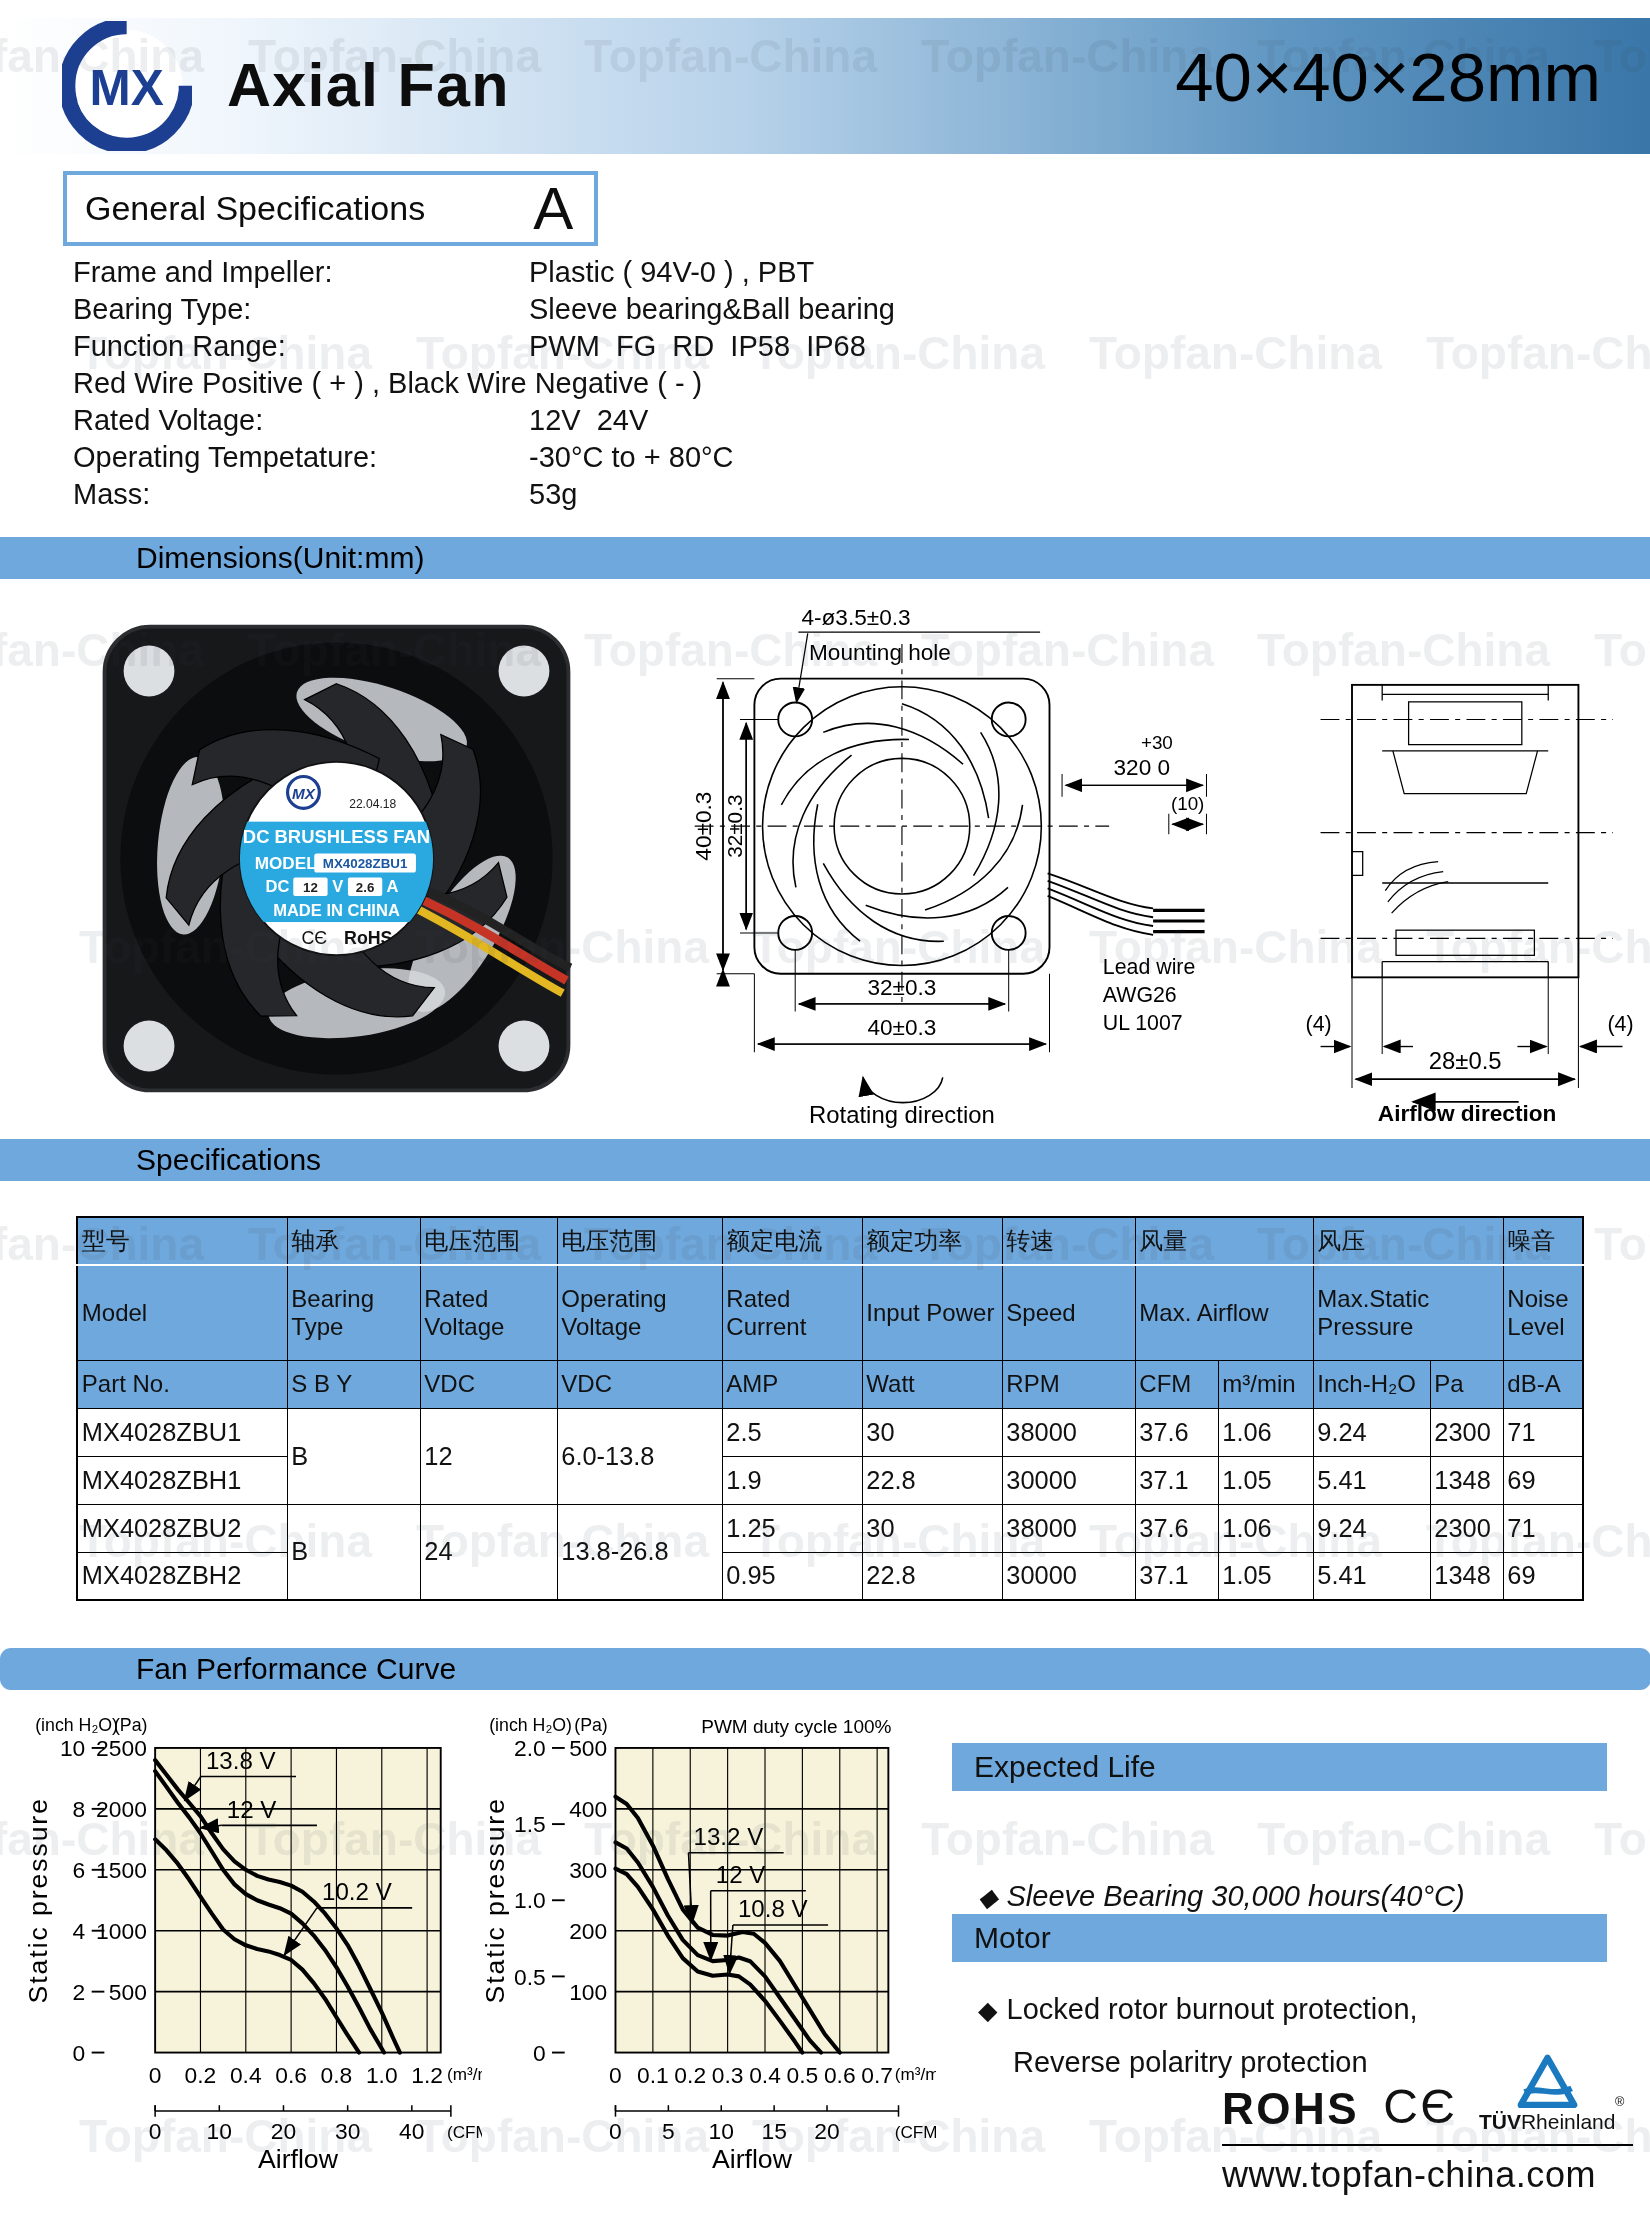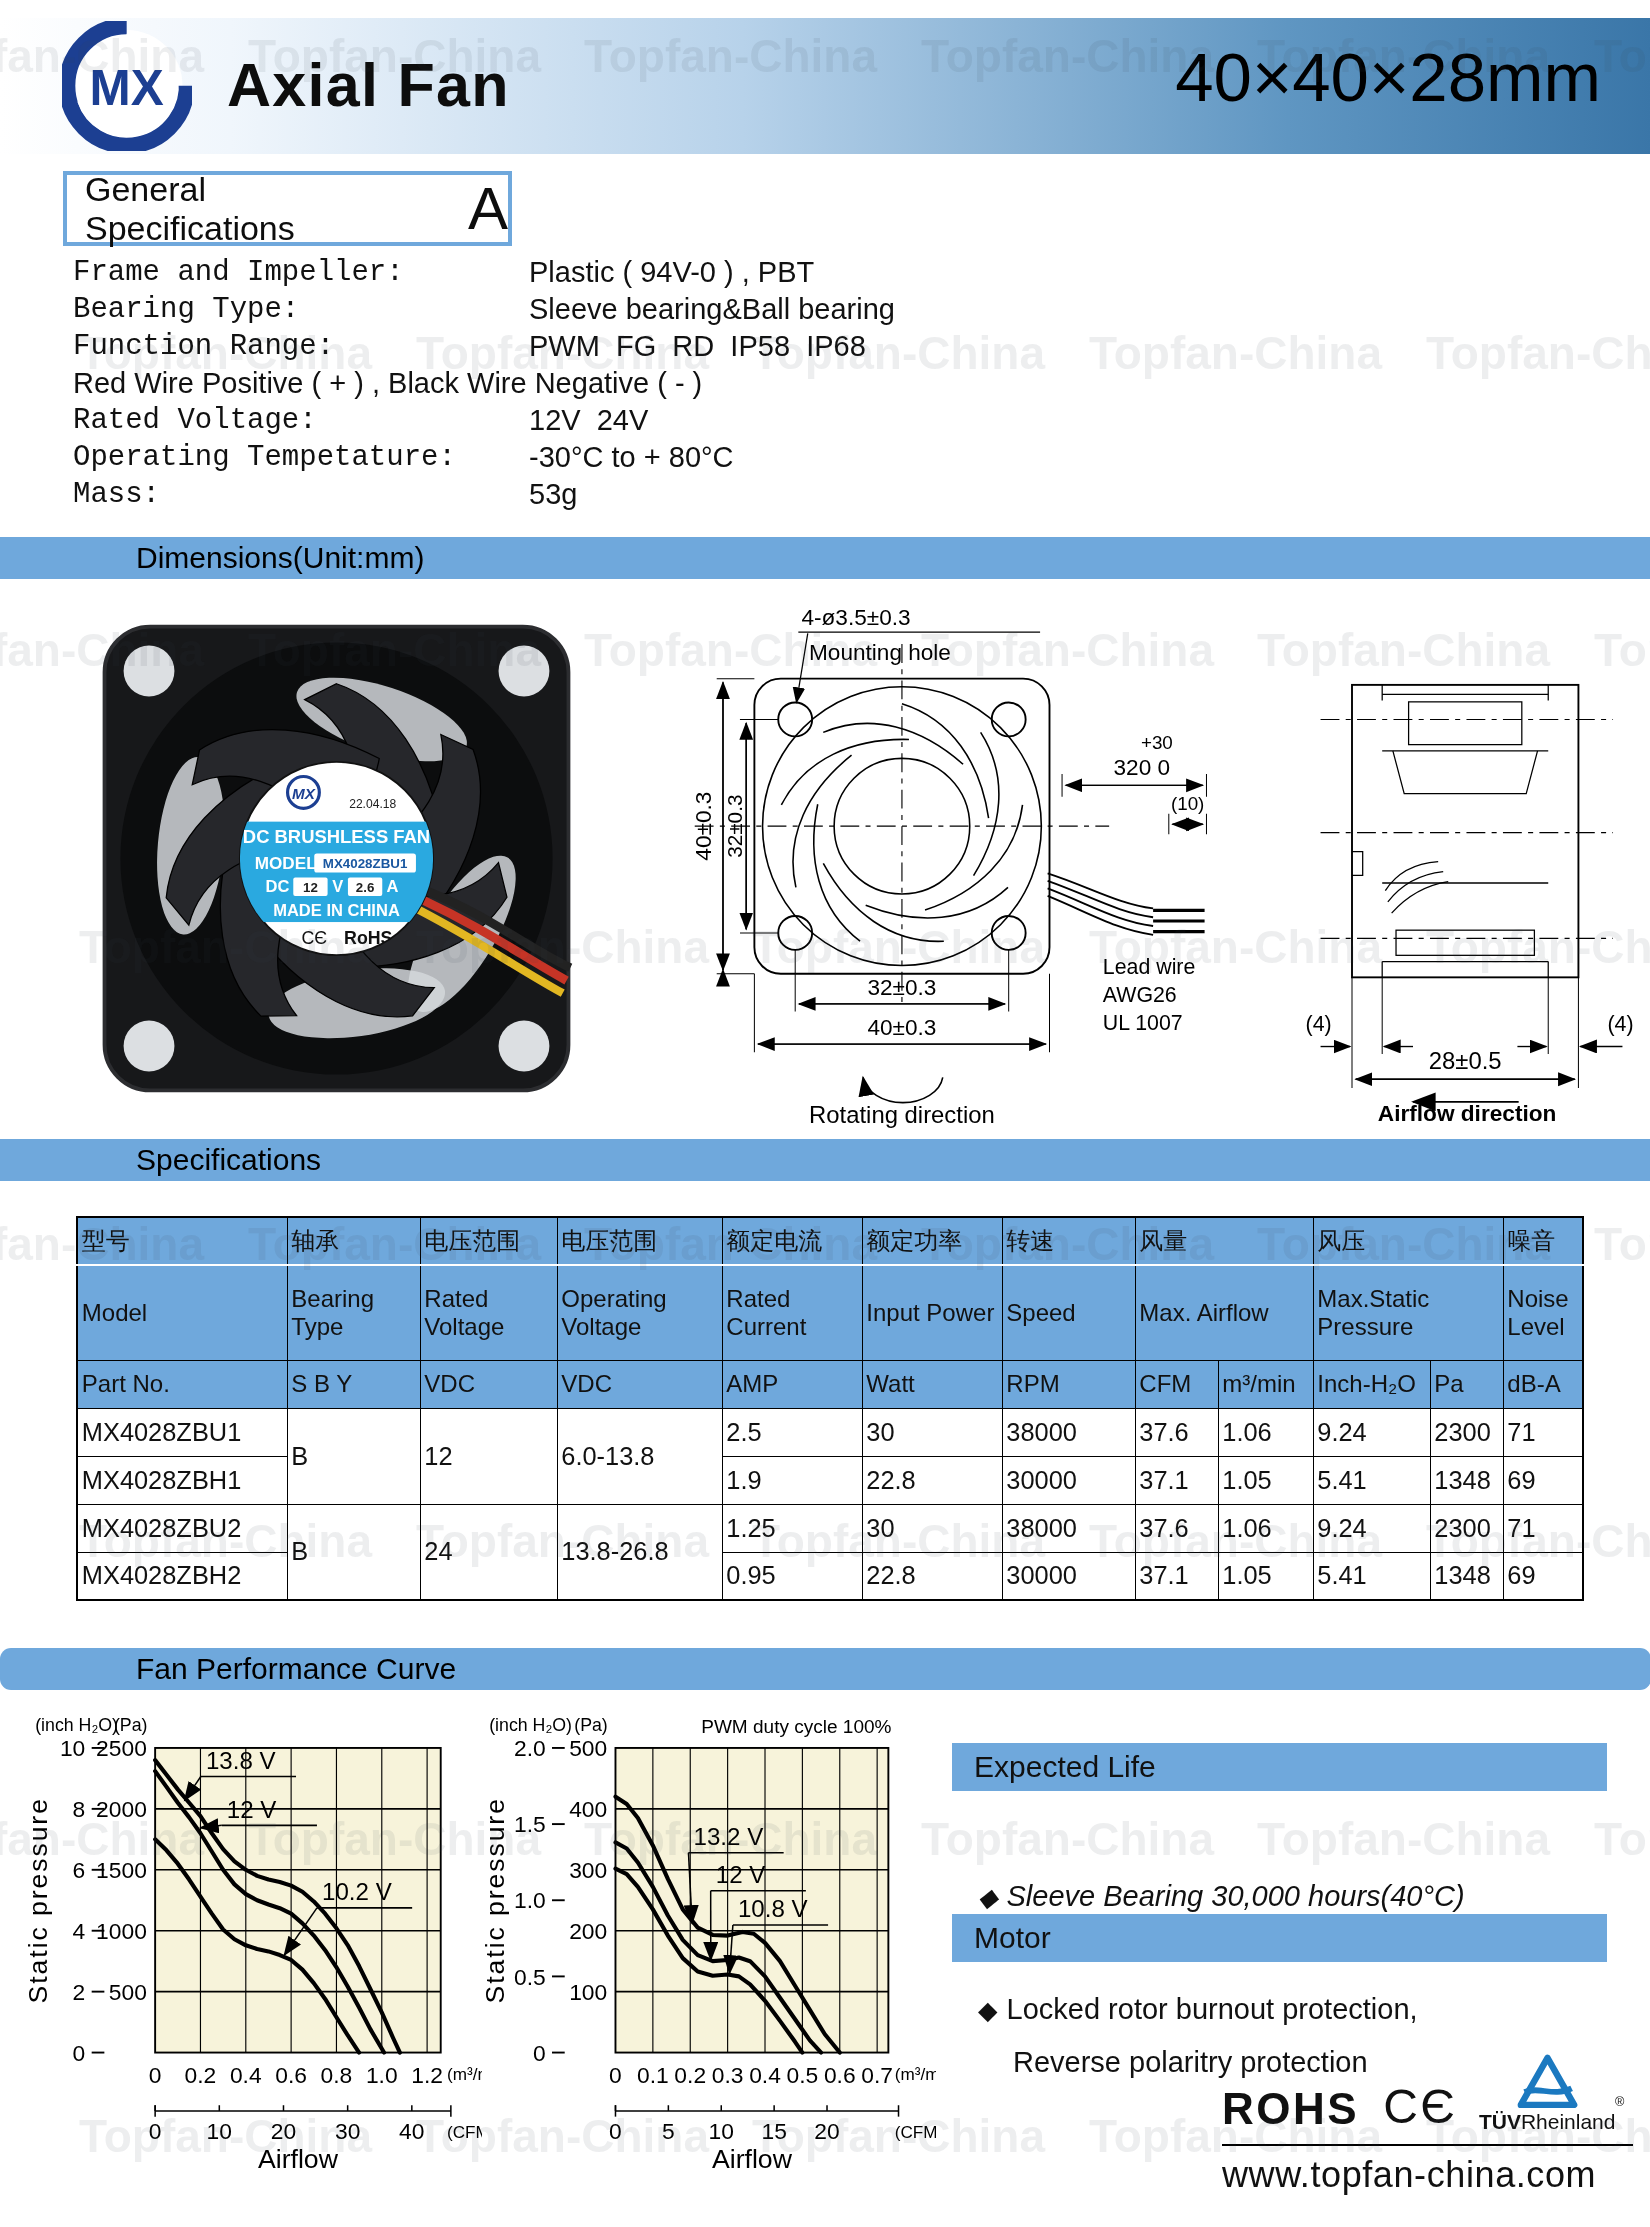--- a/index.html
+++ b/index.html
@@ -8,27 +8,27 @@
   .abs{position:absolute;}
 
   
   .header-band{position:absolute;left:0;top:18px;width:1651px;height:136px;
     background:linear-gradient(90deg,#ffffff 0%,#f0f6fc 14%,#b7d2ea 45%,#5f96c2 78%,#3a76a8 100%);}
   .logo-svg{position:absolute;left:62px;top:21px;width:130px;height:130px;}
   .axial-title{position:absolute;left:227px;top:50px;font-size:61px;font-weight:bold;letter-spacing:1.3px;color:#0d0d0d;}
   .size-title{position:absolute;right:50px;top:38px;font-size:69px;font-weight:400;color:#000;}
 
   
-  .gsbox{position:absolute;left:63px;top:171px;width:449px;height:75px;border:4.4px solid #6fa8dc;
+  .gsbox{position:absolute;left:63px;top:171px;width:535px;height:75px;border:4.4px solid #6fa8dc;
     box-sizing:border-box;background:#fff;display:flex;align-items:center;}
   .gsbox .t{font-size:34px;margin-left:18px;color:#0d0d0d;}
   .gsbox .rev{font-size:60px;font-weight:400;margin-left:108px;color:#0d0d0d;}
   .gslist{position:absolute;left:73px;top:254px;}
   .gsrow{display:flex;height:37px;align-items:center;font-size:29px;white-space:nowrap;}
-  .gsrow .lab{width:456px;font-family:Liberation Mono, monospace;}
+  .gsrow .lab{width:456px;}
   .gsrow .val{white-space:pre;}
 
   
   .secband{position:absolute;left:0;width:1651px;height:42px;background:#6fa8dc;
     display:flex;align-items:center;box-sizing:border-box;padding-left:136px;font-size:30px;color:#000;}
 
   
   table.spec{position:absolute;left:76px;top:1216px;border-collapse:collapse;table-layout:fixed;
     border:2.5px solid #000;font-size:24px;text-align:left;}
   table.spec th,table.spec td{border:1.3px solid #000;padding:0 3.8px;overflow:hidden;}

